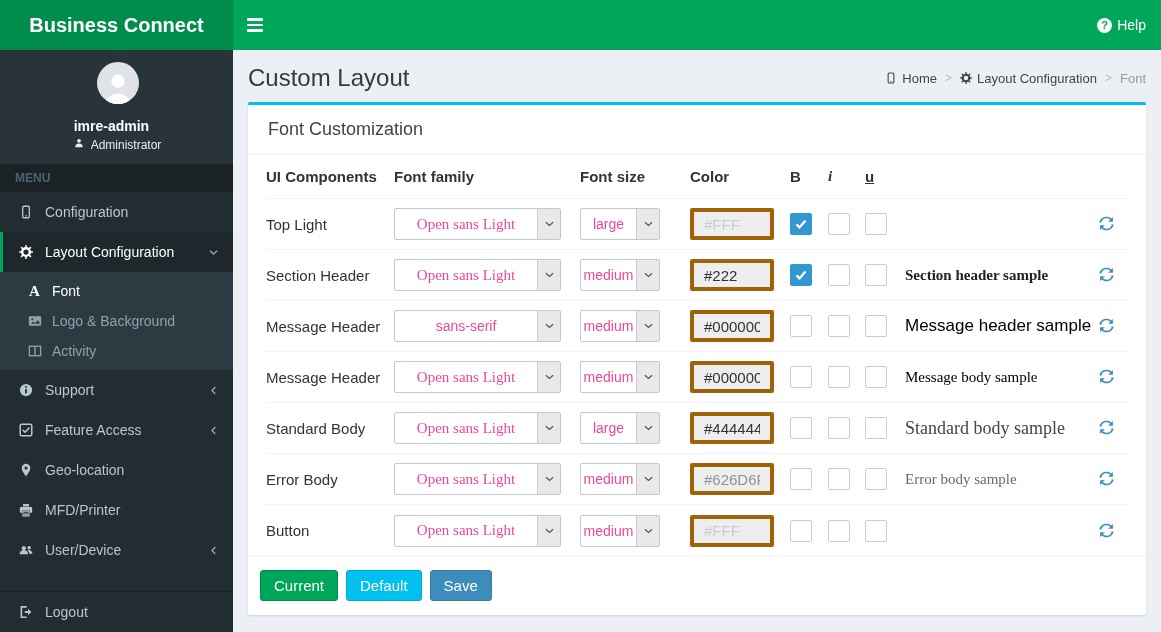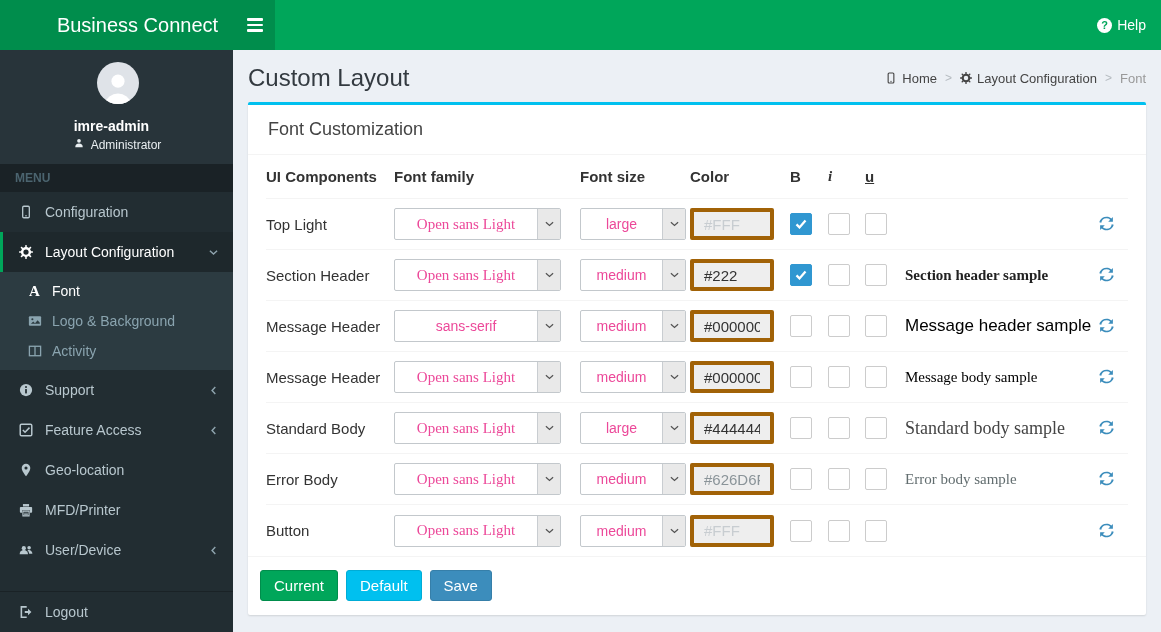--- a/index.html
+++ b/index.html
@@ -1,22 +1,22 @@
 <!DOCTYPE html>
 <html><head>
 <meta charset="utf-8">
 <style>
   * { margin:0; padding:0; box-sizing:border-box; }
   html,body { width:1161px; height:632px; overflow:hidden; background:#ecf0f5;
               font-family:"Liberation Sans", sans-serif; }
 
   
   .topbar { position:absolute; top:0; left:0; width:1161px; height:50px; background:#00a65a; z-index:5; }
-  .brand { position:absolute; left:0; top:0; width:275px; height:50px; background:#008d4c;
-           color:#fff; font-size:20px; font-weight:normal; display:flex; align-items:center; justify-content:center; }
+  .brand { position:absolute; left:0; top:0; width:233px; height:50px; background:#008d4c;
+           color:#fff; font-size:20px; font-weight:bold; display:flex; align-items:center; justify-content:center; }
   .navbar { position:absolute; left:233px; top:0; right:0; height:50px; display:flex; align-items:center; }
   .hamburger { width:44px; height:50px; display:flex; flex-direction:column; justify-content:center; align-items:center; gap:3px; cursor:pointer; }
   .hamburger i { display:block; width:16px; height:2.5px; background:#fff; border-radius:1px; }
   .help { margin-left:auto; margin-right:15px; color:#fff; font-size:14px; display:flex; align-items:center; gap:5px; cursor:pointer; }
   .qcircle { width:15px; height:15px; border-radius:50%; background:#fff; color:#00a65a; font-weight:bold;
              font-size:11px; display:flex; align-items:center; justify-content:center; }
 
   
   .sidebar { position:absolute; top:50px; left:0; width:233px; bottom:0; background:#222d32; }
   .user-panel { display:flex; align-items:center; gap:14px; padding:12px 10px 12px 12px; background:#28343a;flex-direction:column; }
@@ -62,21 +62,21 @@
   .th-i { font-style:italic; font-family:"Liberation Serif", serif; font-weight:bold; }
   .th-u { text-decoration:underline; font-weight:bold; }
   .trow { height:51px; border-bottom:1px solid #f4f4f4; }
   .trow:last-child { border-bottom:none; }
   .cell { display:flex; align-items:center; }
   .comp { font-size:15px; color:#333; }
 
   .sel { display:flex; align-items:center; height:32px; background:#fff; border:1px solid #c3c8cc;
          border-radius:2px; overflow:hidden; cursor:pointer; }
   .selfam { width:167px; }
-  .selsize { width:106px; }
+  .selsize { width:80px; }
   .selval { flex:1; text-align:center; font-size:15px; color:#ec4899; white-space:nowrap; }
   .selval.serif { font-family:"Liberation Serif", serif; }
   .selval.sans { font-family:"Liberation Sans", sans-serif; font-size:14px; }
   .selarrow { width:23px; align-self:stretch; background:#e9e9e9; border-left:1px solid #c9cdd1;
               display:flex; align-items:center; justify-content:center; color:#555; }
   .selarrow svg { width:9px; height:6px; }
 
   .colorinput { width:84px; height:32px; background:#eeeeee; border:4px solid #a16207; border-radius:2px;
                 padding:0 10px; font-size:15px; color:#333; font-family:"Liberation Sans", sans-serif; }
   .colorinput.muted { color:#8a9499; }

